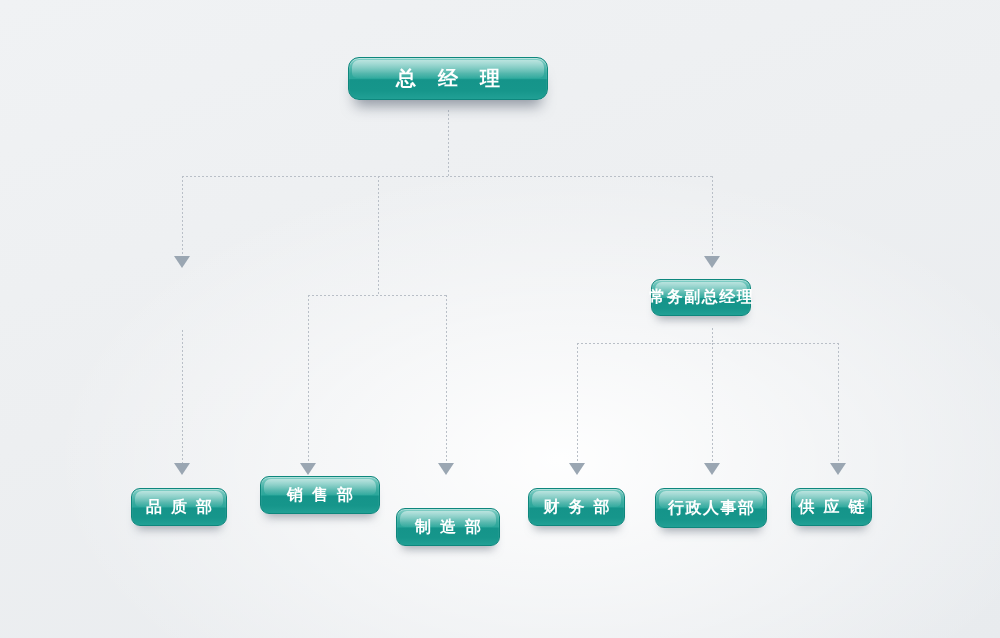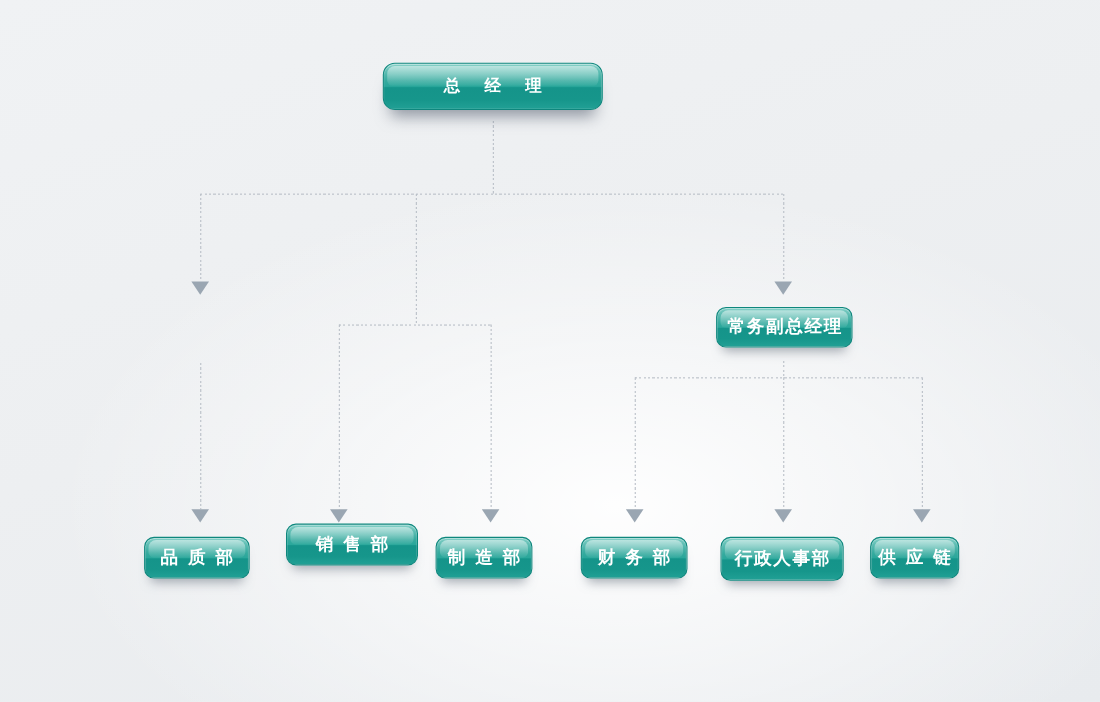--- a/index.html
+++ b/index.html
@@ -83,21 +83,21 @@
 
   .label {
     position: relative;
     z-index: 1;
     display: inline-block;
     color: var(--label-text, #ffffff);
     font-weight: bold;
     font-size: 16px;
     white-space: nowrap;
   }
-  .label--root  { font-size: 15px; letter-spacing: 22px; margin-right: -22px; }
+  .label--root  { font-size: 20px; letter-spacing: 22px; margin-right: -22px; }
   .ls-mid       { letter-spacing: 9px;  margin-right: -9px; }
   .ls-tight     { letter-spacing: 1.5px; margin-right: -1.5px; }
 </style>
 </head>
 <body style="background: rgb(238, 240, 242);">
 
 <div class="stage">
 
   <div class="vline" style="left:448px; top:110px; height:66px"></div>
   <div class="hline" style="left:182px; top:176px; width:530px"></div>
@@ -130,33 +130,33 @@
   <div class="arrow" style="left:704px; top:463px"></div>
 
   <div class="vline" style="left:838px; top:343px; height:120px"></div>
   <div class="arrow" style="left:830px; top:463px"></div>
 
   <div class="node node--root" style="left:348px; top:57px; width:200px; height:43px">
     <span class="label label--root">总经理</span>
   </div>
 
 
-  <div class="node" style="left:651px; top:279px; width:124px; height:37px">
+  <div class="node" style="left:651px; top:279px; width:100px; height:37px">
     <span class="label ls-tight">常务副总经理</span>
   </div>
 
   <div class="node" style="left:131px; top:488px; width:96px; height:38px">
     <span class="label ls-mid">品质部</span>
   </div>
 
   <div class="node" style="left:260px; top:476px; width:120px; height:38px">
     <span class="label ls-mid">销售部</span>
   </div>
 
-  <div class="node" style="left:396px; top:488px; width:88px; height:38px">
+  <div class="node" style="left:396px; top:508px; width:104px; height:38px">
     <span class="label ls-mid">制造部</span>
   </div>
 
   <div class="node" style="left:528px; top:488px; width:97px; height:38px">
     <span class="label ls-mid">财务部</span>
   </div>
 
   <div class="node" style="left:655px; top:488px; width:112px; height:40px">
     <span class="label ls-tight">行政人事部</span>
   </div>

